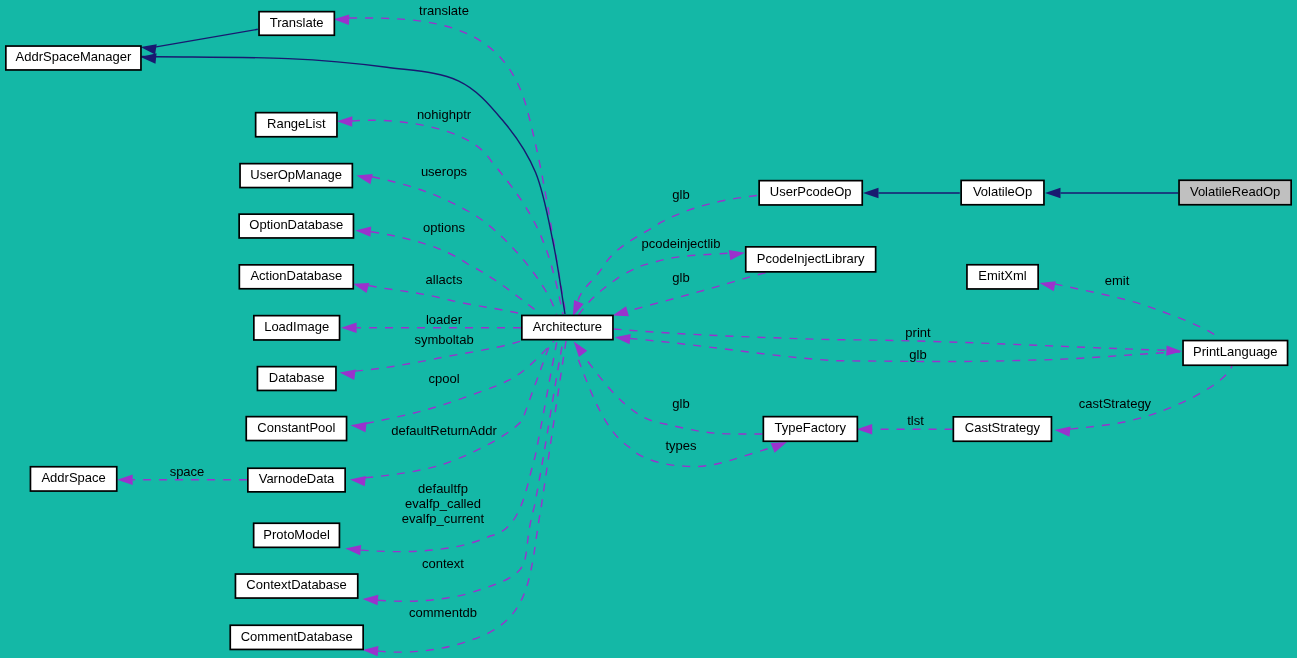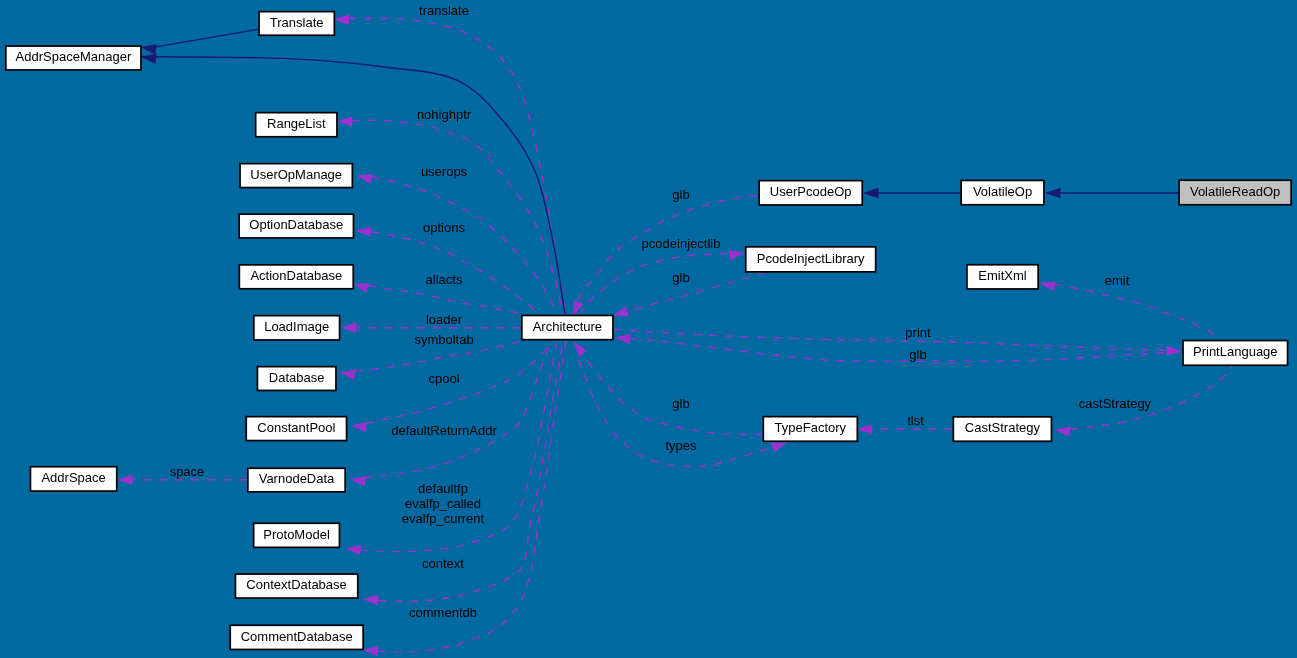--- a/index.html
+++ b/index.html
@@ -1,16 +1,16 @@
 <!DOCTYPE html>
 <html><head>
 <meta charset="utf-8">
 <style>
   html,body{margin:0;padding:0;background:#ffffff;}
-  #diagram{position:relative;width:1297px;height:658px;background:#0369a1;overflow:hidden;}
+  #diagram{position:relative;width:1297px;height:658px;background:#14b8a6;overflow:hidden;}
   svg{display:block;}
   .nodebox{fill:#ffffff;stroke:#000000;stroke-width:1.7;}
   .nodebox.highlight{fill:#c0c0c0;}
   .nodelabel{font-family:"Liberation Sans",sans-serif;font-size:13px;fill:#000000;text-anchor:middle;dominant-baseline:alphabetic;}
   .edgelabel{font-family:"Liberation Sans",sans-serif;font-size:13px;fill:#000000;text-anchor:middle;}
   .inh{fill:none;stroke:#191970;stroke-width:1.4;}
   .inhhead{fill:#191970;stroke:none;}
   .usage{fill:none;stroke:#9a32cd;stroke-width:1.4;stroke-dasharray:8,8;}
   .usagehead{fill:#9a32cd;stroke:none;}
 </style>

